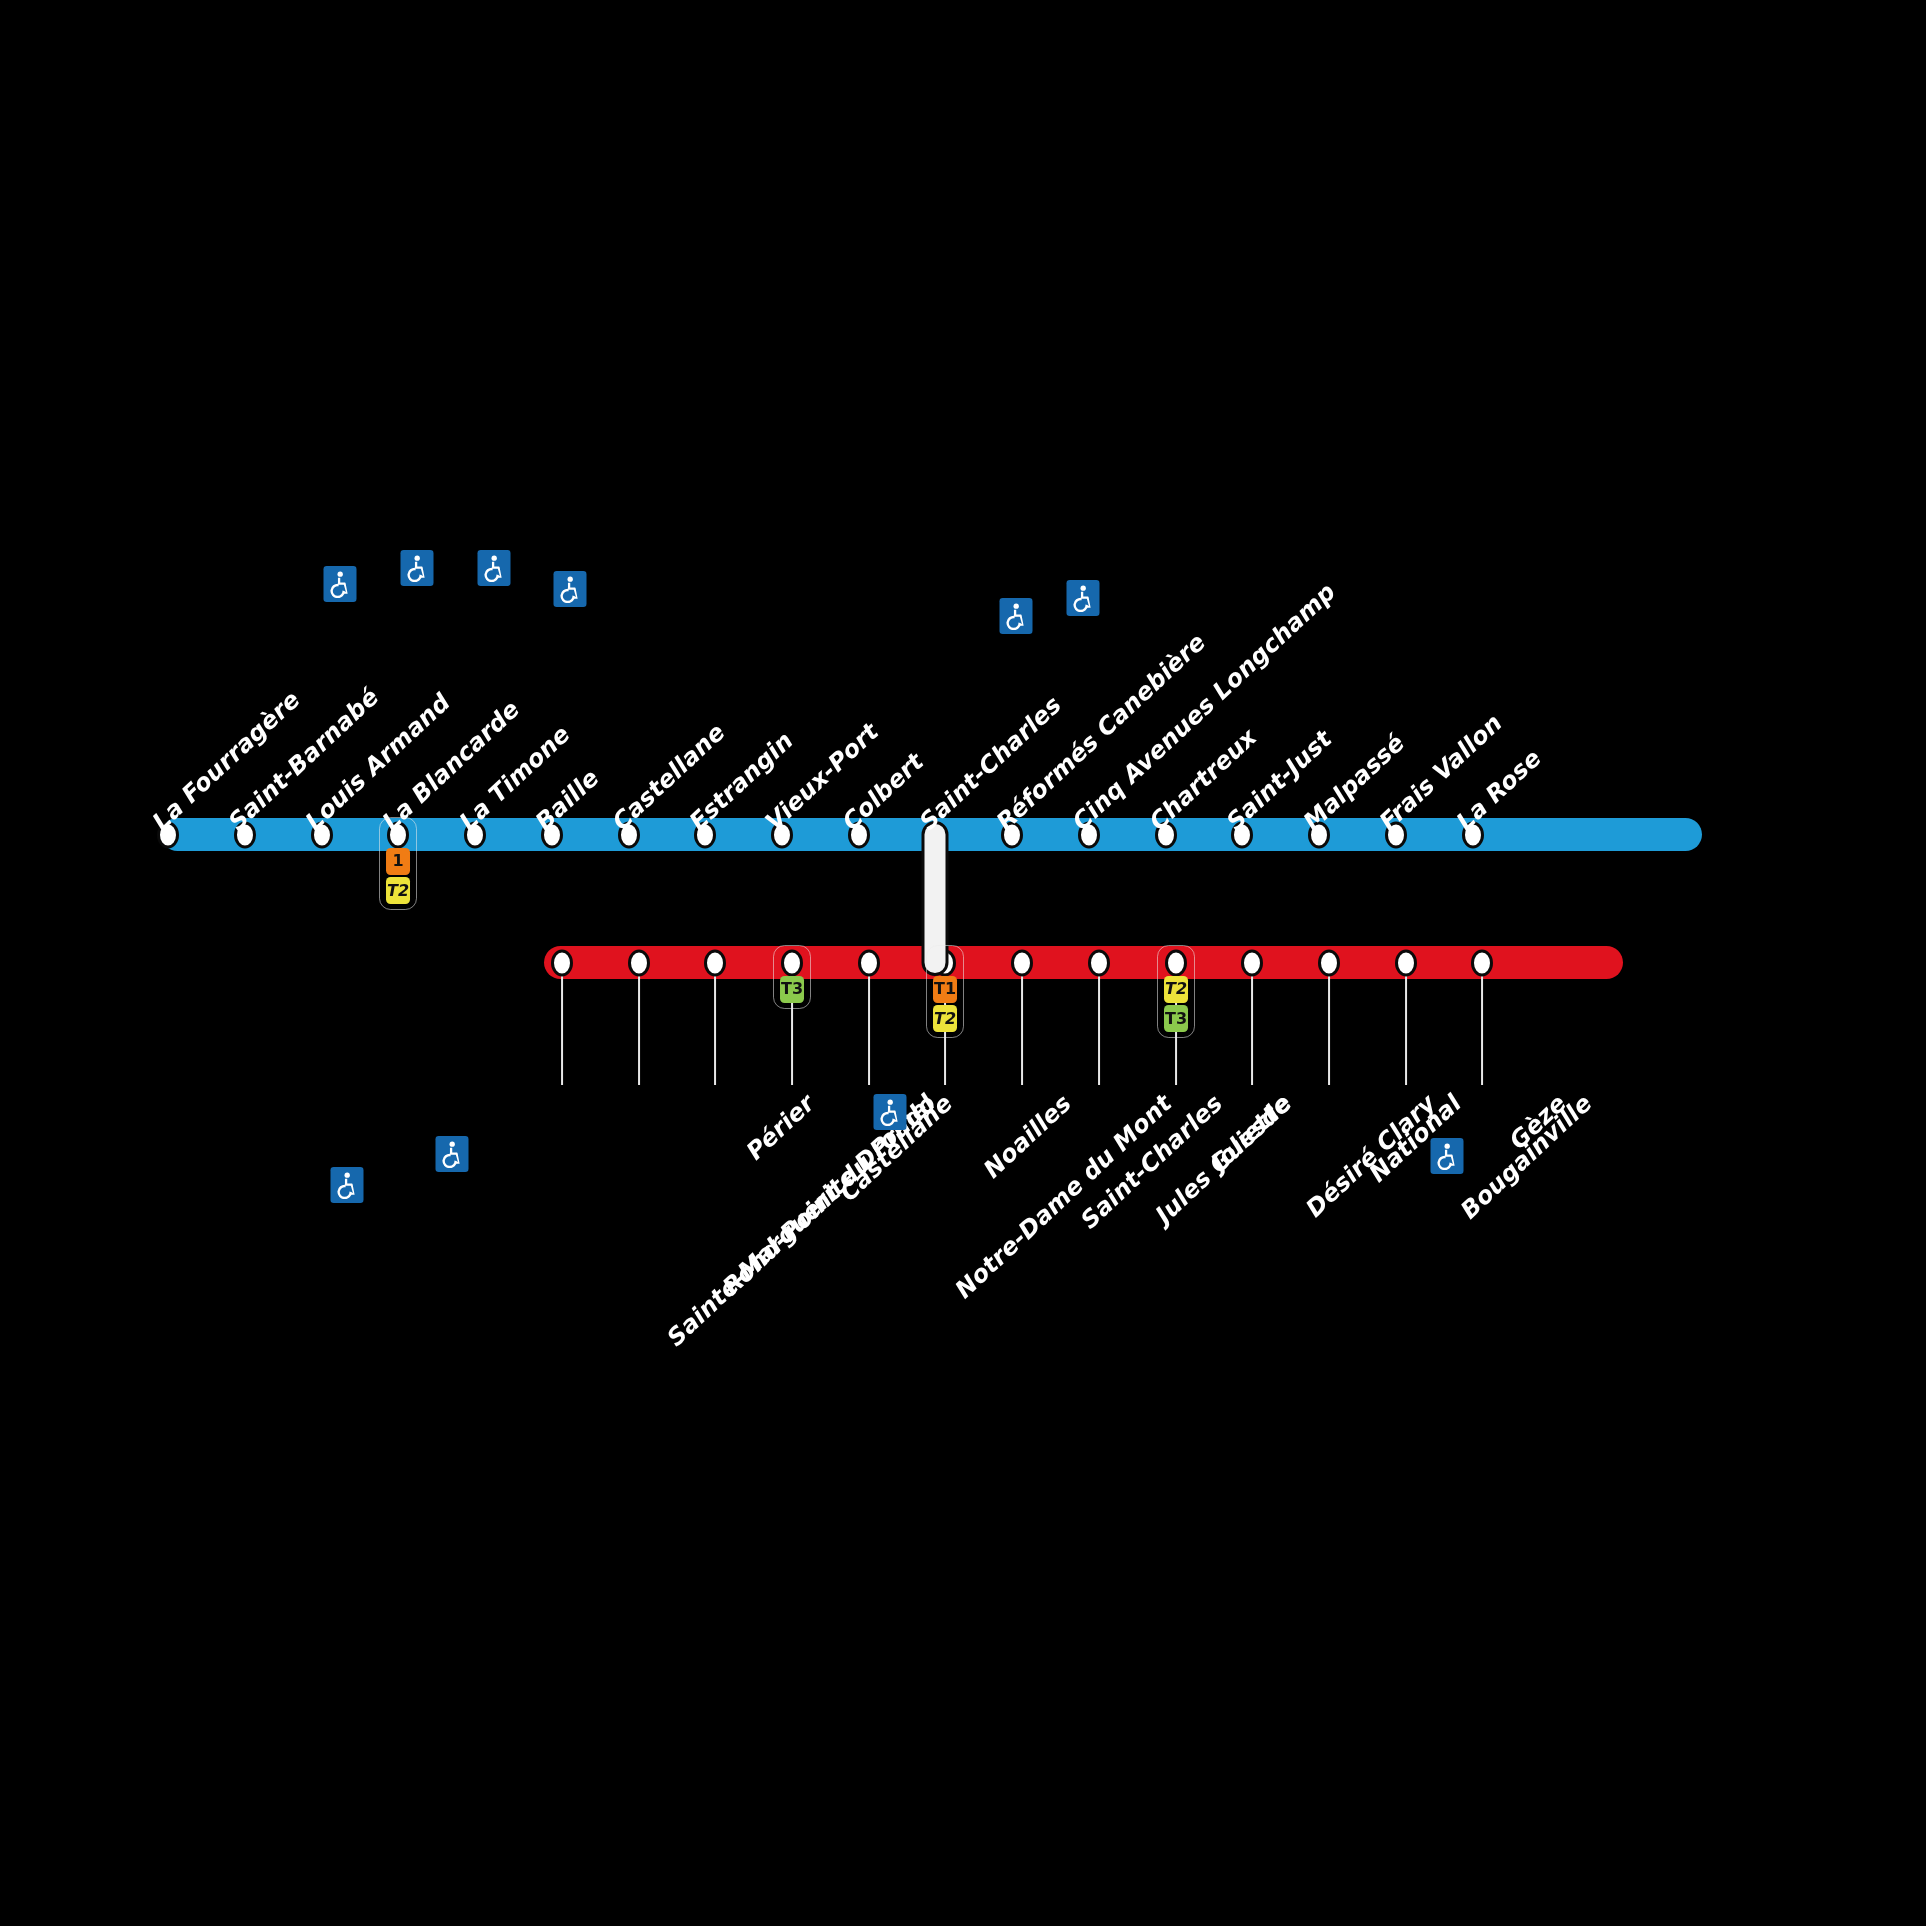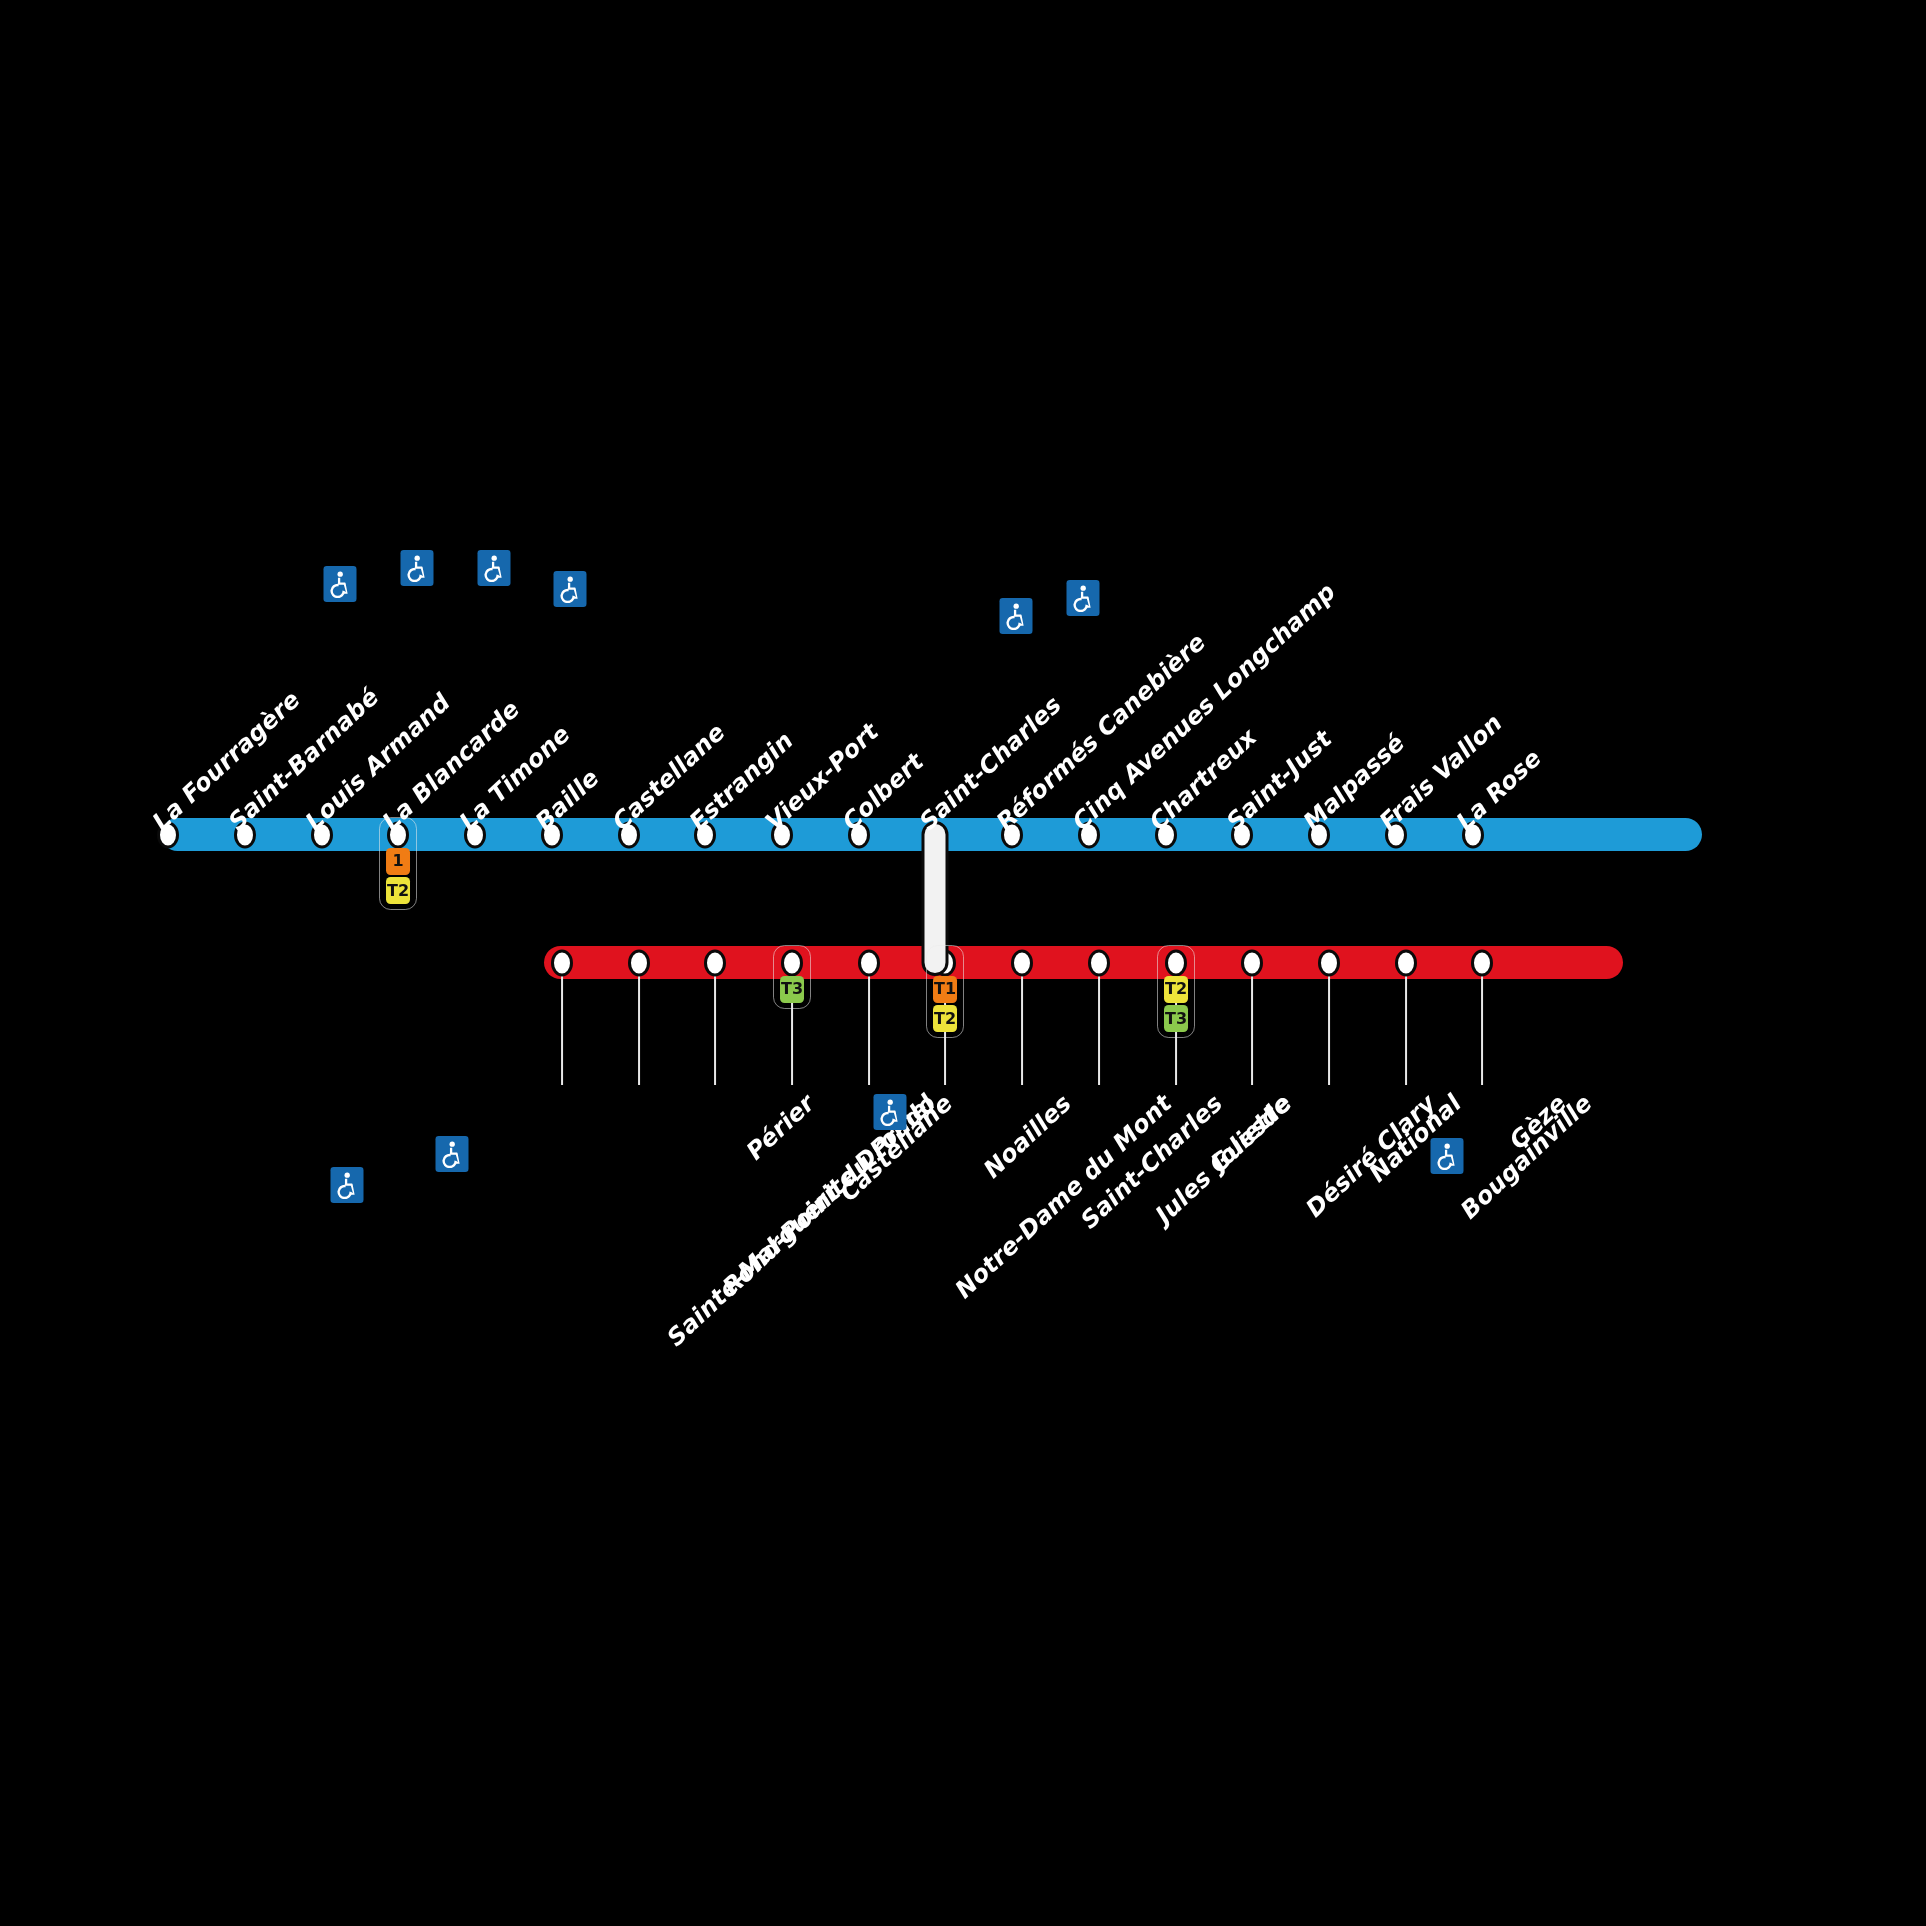--- a/index.html
+++ b/index.html
@@ -125,21 +125,21 @@
     align-items: center;
     justify-content: center;
     font-family: "DejaVu Sans", sans-serif;
     font-size: 16px;
     font-weight: bold;
     color: #111111;
     line-height: 1;
   }
   .badge.metro1  { background: #F07C14; }
   .badge.tram1   { background: #F07C14; }
-  .badge.tram2   { background: #EDE33A; }
+  .badge.tram2   { background: #EDE33A; font-style: italic; }
   .badge.tram3   { background: #8BC94C; }
 </style>
 </head>
 <body>
 
 <div id="map">
 
   <div class="line-bar blue" style="left:161px; top:818px; width:1541px; height:33px;"></div>
 
   <div class="line-bar red" style="left:544px; top:946px; width:1079px; height:33px;"></div>

